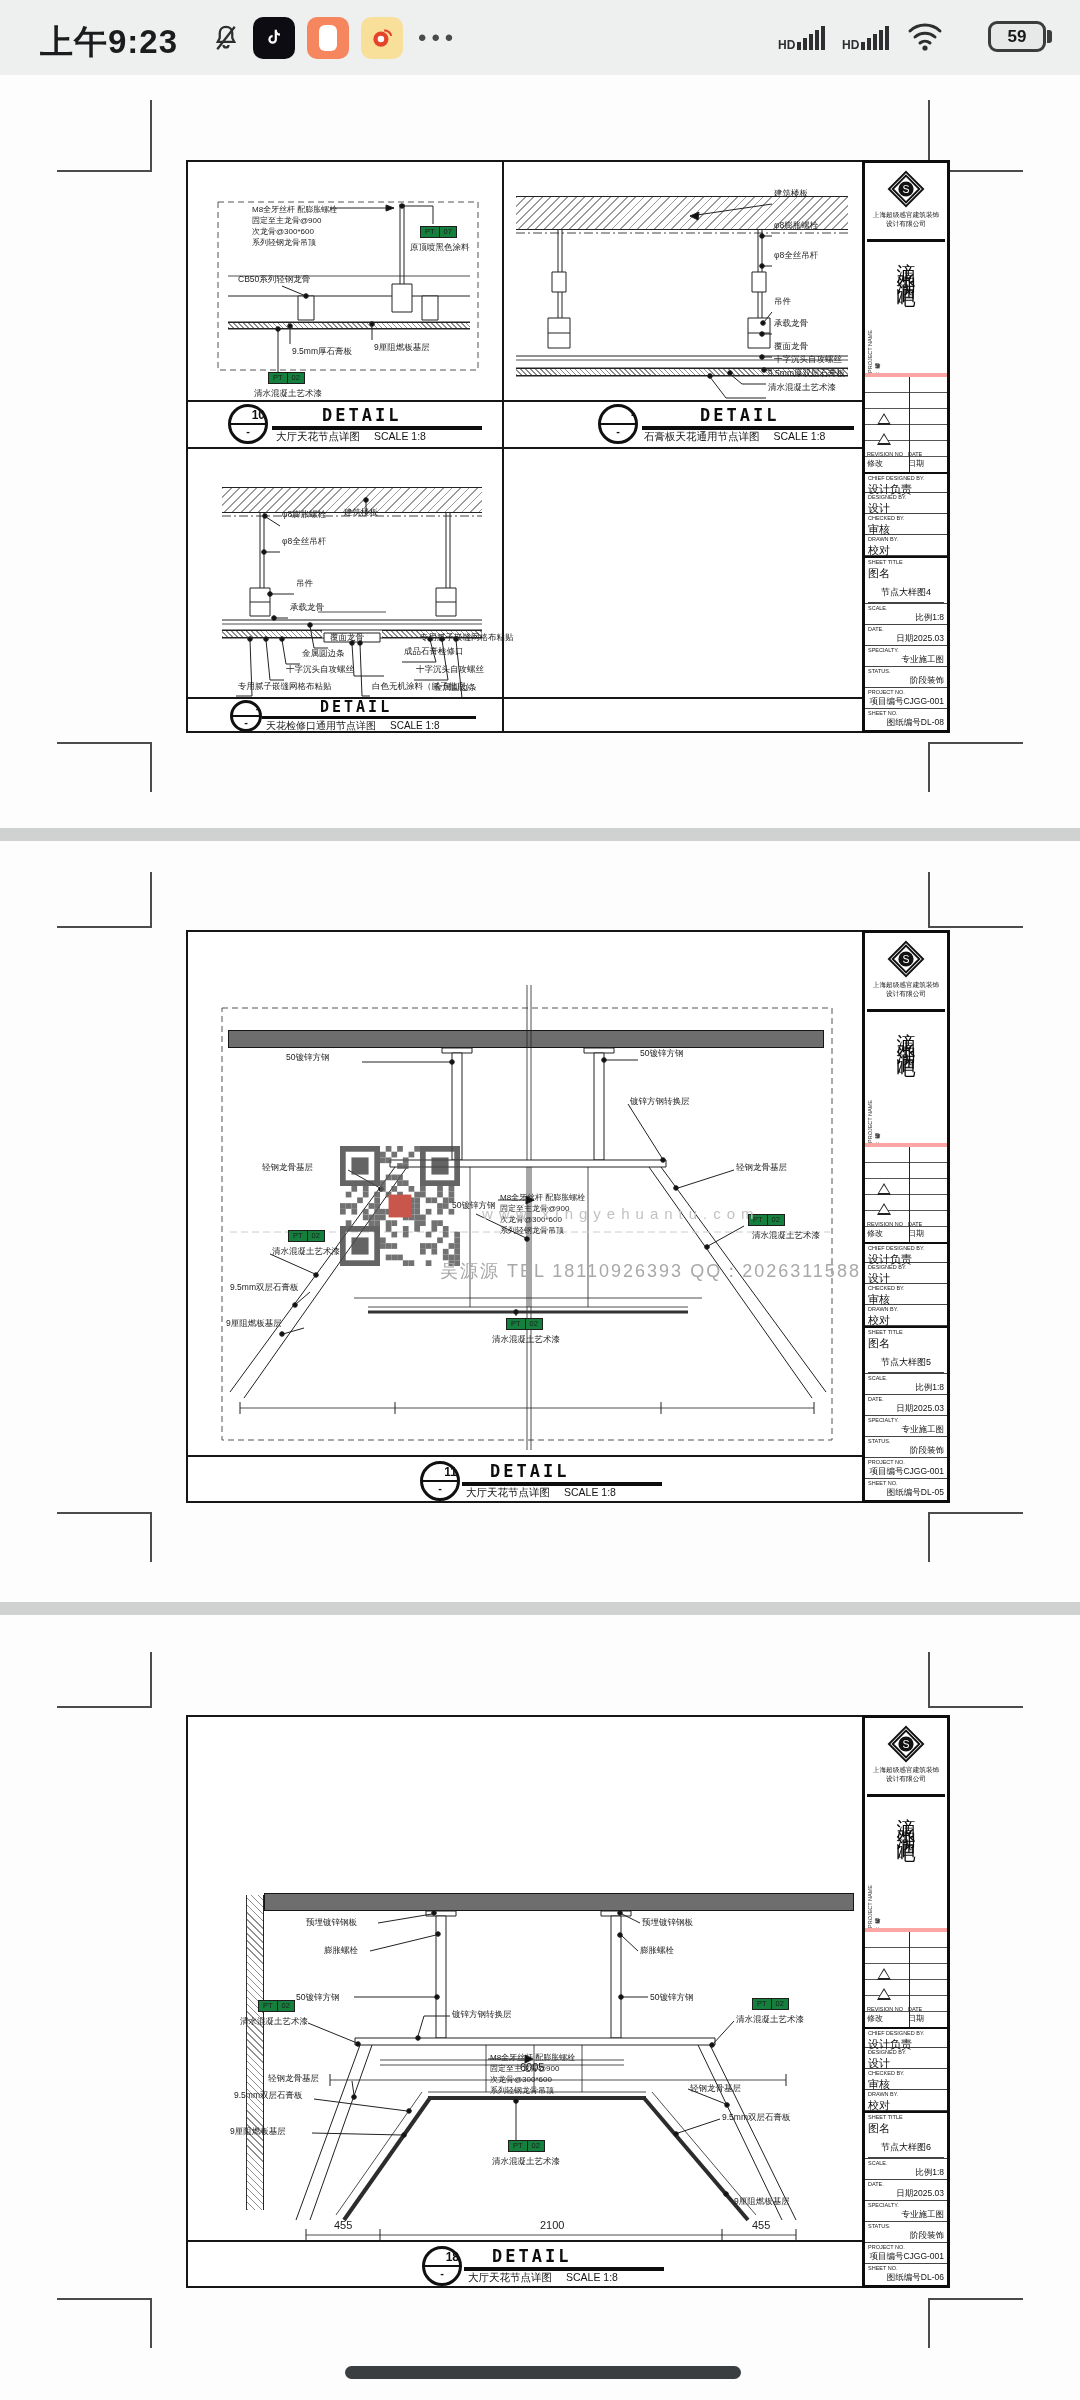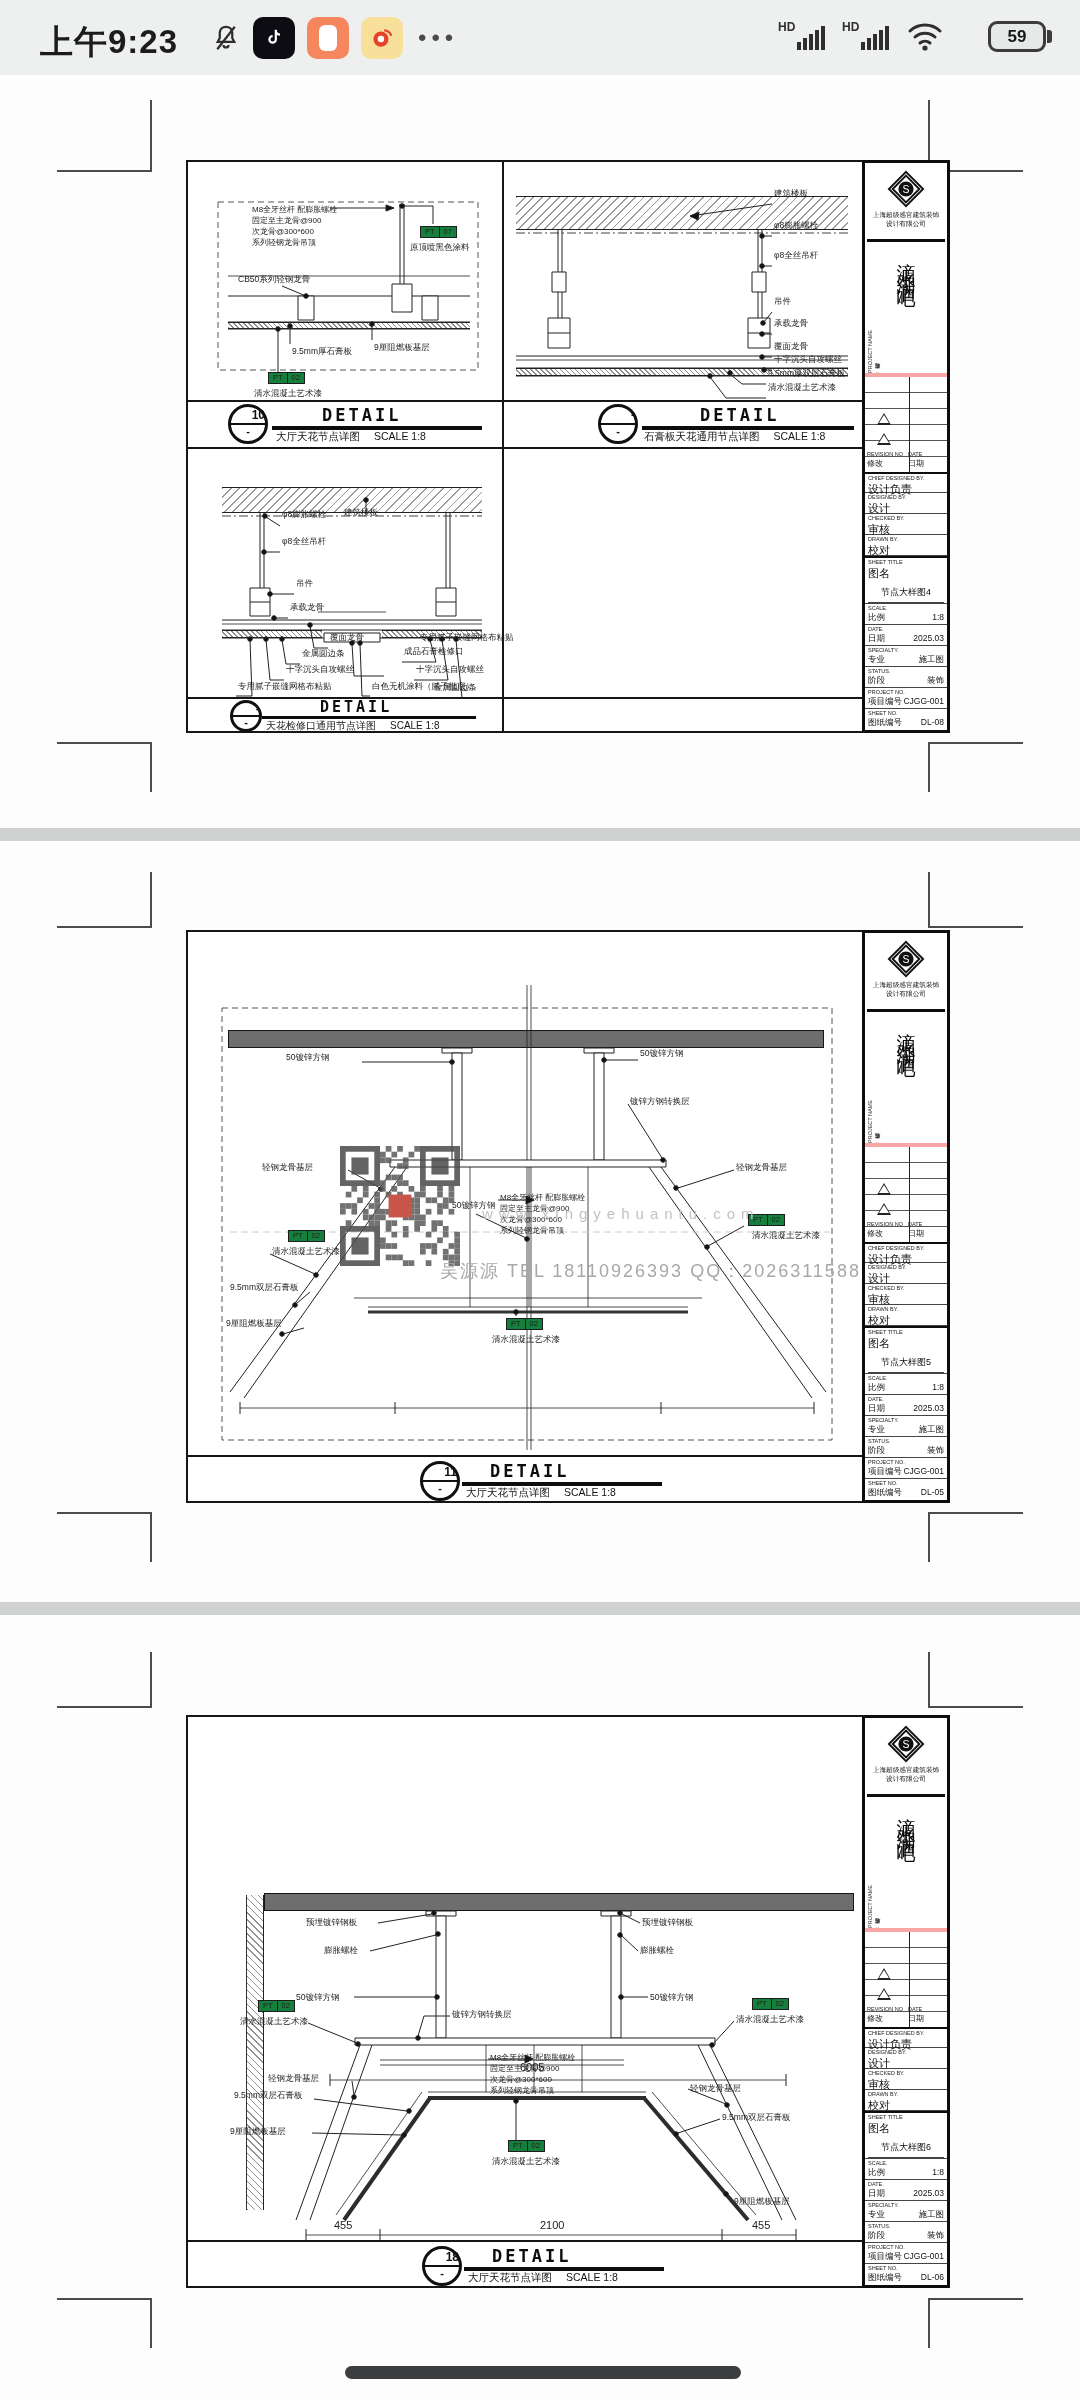--- a/index.html
+++ b/index.html
@@ -2,21 +2,21 @@
 <html><head>
 <meta charset="utf-8">
 <style>
   html,body{margin:0;padding:0}
   body{width:1080px;height:2400px;position:relative;background:#eef0ef;font-family:"Liberation Sans",sans-serif;overflow:hidden}
   
   .sbar{position:absolute;left:0;top:0;width:1080px;height:75px;z-index:20}
   .stime{position:absolute;left:40px;top:20px;font-size:33px;font-weight:700;color:#1c1c1e;letter-spacing:1px}
   .sico{position:absolute;top:17px;width:42px;height:42px;border-radius:10px;display:flex;align-items:center;justify-content:center}
   .sdots{position:absolute;left:418px;top:24px;font-size:24px;color:#4a4a4a;letter-spacing:5px}
-  .sig{position:absolute;top:22px;display:flex;align-items:flex-start}
+  .sig{position:absolute;top:22px;display:flex;align-items:flex-end}
   .sighd{font-size:12px;font-weight:700;color:#2e2e30;margin-right:2px;line-height:10px}
   .batt{position:absolute;top:21px;width:58px;height:31px;border:3px solid #3c3c3e;border-radius:9px;background:#e7e9e8;display:flex;align-items:center;justify-content:center;font-size:17px;font-weight:700;color:#17181a;box-sizing:border-box}
   .bnub{position:absolute;top:30px;width:5px;height:13px;background:#3c3c3e;border-radius:0 3px 3px 0}
   
   .sheet{position:absolute;left:0;width:1080px;background:#fdfdfd;z-index:1}
   .band{position:absolute;left:0;width:1080px;height:13px;background:#cfd2d1;z-index:2}
   .crop{position:absolute;box-sizing:border-box;z-index:3}
   .crop.tl{border-right:2px solid #4c4c4c;border-bottom:2px solid #4c4c4c}
   .crop.tr{border-left:2px solid #4c4c4c;border-bottom:2px solid #4c4c4c}
   .crop.bl{border-right:2px solid #4c4c4c;border-top:2px solid #4c4c4c}
@@ -59,21 +59,21 @@
   .rrow{height:15px;border-bottom:1px solid #555}
   .rvline{position:absolute;left:44px;top:0;bottom:0;width:1px;background:#222}
   .rtri{position:absolute;width:0;height:0;border-left:7px solid transparent;border-right:7px solid transparent;border-bottom:12px solid transparent;border-bottom-color:#222;left:12px}
   .rtri:after{content:"";position:absolute;left:-5px;top:2.5px;border-left:5px solid transparent;border-right:5px solid transparent;border-bottom:8.5px solid #fff}
   .rrlbl{position:absolute;left:0;right:0;bottom:0;height:22px;display:flex;font-size:5.5px;color:#222}
   .rrlbl>div{flex:1;padding:1px 2px}
   .rrlbl .cnl{display:block;font-size:8px;margin-top:1px}
   .tb-f{position:relative;height:21px;border-bottom:1px solid #444;padding:1px 3px 0;box-sizing:border-box}
   .fen{display:block;font-size:5.5px;color:#222;white-space:nowrap}
   .fcn{display:block;font-size:11px;color:#111;margin-top:1px}
-  .frow{display:flex;justify-content:space-between;font-size:8.5px;color:#111;margin-top:1px}
+  .frow{display:flex;justify-content:flex-end;font-size:8.5px;color:#111;margin-top:1px}
   .tb-st{position:relative;height:48px;border-bottom:1px solid #444;padding:1px 3px 0;box-sizing:border-box;border-top:2px solid #0d0d0d}
   .stval{display:block;font-size:9px;color:#0c0c0c;margin-top:5px;text-align:center;border-bottom:1px solid #444;padding-bottom:3px}
   .tbthick{border-top:2px solid #0d0d0d}
   
   .wm{position:absolute;z-index:8;color:#a8a8a8;white-space:nowrap}
   #qrbox{position:absolute;z-index:8;opacity:.85}
   
   .navpill{position:absolute;left:345px;top:2366px;width:396px;height:13px;border-radius:7px;background:#3b3e40;z-index:20}
   svg{display:block}
   .artsvg line,.artsvg polyline,.artsvg rect,.artsvg path{vector-effect:non-scaling-stroke}

